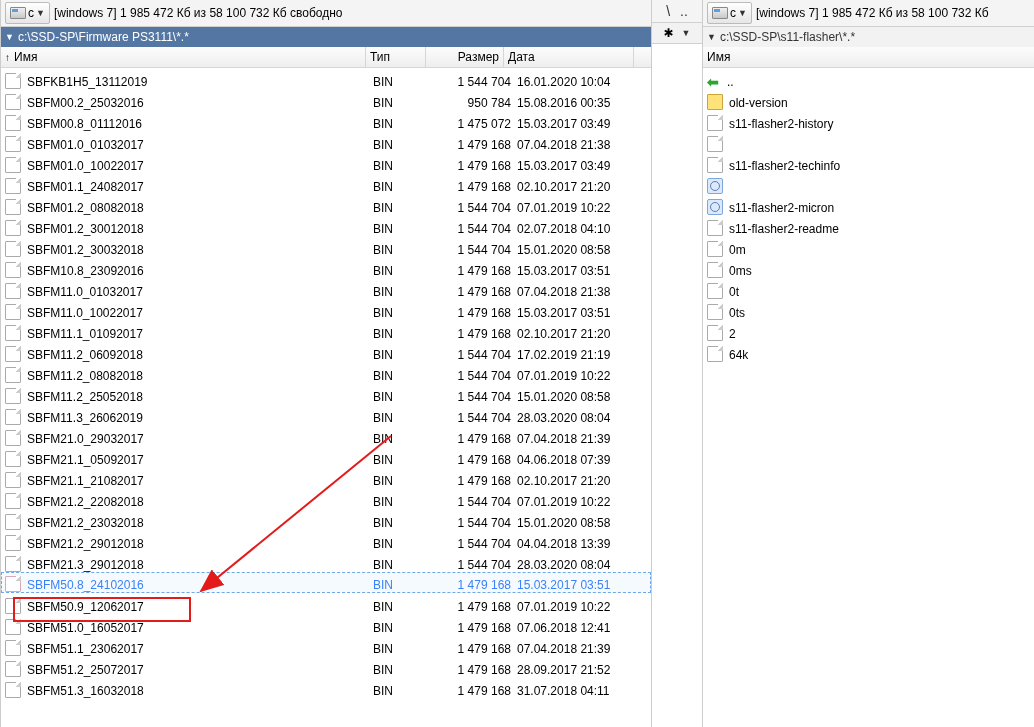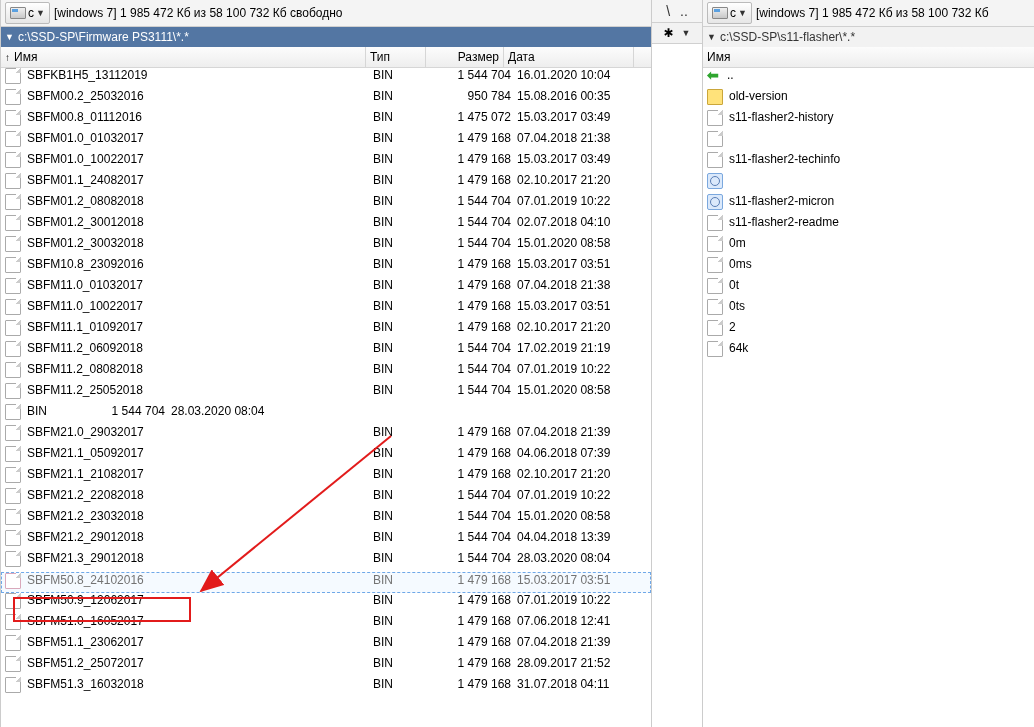--- a/index.html
+++ b/index.html
@@ -20,33 +20,33 @@
 .path-text{flex:1;white-space:nowrap;overflow:hidden}
 .headers{height:20px;display:flex;align-items:stretch;border-bottom:1px solid #d6d6d6;background:linear-gradient(#fcfcfc,#eee)}
 .hcol{border-right:1px solid #d6d6d6;display:flex;align-items:center;padding:0 4px;box-sizing:border-box;white-space:nowrap;overflow:hidden}
 .hcol.name{flex:1}
 .hcol.ext{width:60px}
 .hcol.size{width:78px;justify-content:flex-end}
 .hcol.date{width:130px}
 .sort-arrow{margin-right:4px;font-size:10px}
 .list{flex:1;overflow:hidden;position:relative}
 .list-inner{position:absolute;inset:0;overflow-y:scroll}
-.row{height:21px;display:flex;align-items:flex-start;padding:0 4px;box-sizing:border-box;white-space:nowrap}
+.row{height:21px;display:flex;align-items:flex-end;padding:0 4px;box-sizing:border-box;white-space:nowrap}
 .row .icon{width:14px;height:14px;margin-right:6px;flex:none}
 .icon-file{background:#fff;border:1px solid #aaa;border-radius:1px;position:relative}
 .icon-file::after{content:"";position:absolute;right:-1px;top:-1px;width:5px;height:5px;background:linear-gradient(135deg,#fff 49%,#ccc 50%)}
 .icon-folder{background:#ffe27a;border:1px solid #caa63a;border-radius:1px}
 .icon-up{color:#2ea52e;font-weight:bold;font-size:14px;line-height:14px}
 .icon-cfg{background:#dbe9fb;border:1px solid #7ba8de;border-radius:2px;position:relative}
 .icon-cfg::after{content:"";position:absolute;left:2px;top:2px;width:8px;height:8px;border:1px solid #5a7eb5;border-radius:50%}
 .cname{flex:1;overflow:hidden;text-overflow:ellipsis}
 .cext{width:60px}
 .csize{width:78px;text-align:right;padding-right:6px}
 .cdate{width:130px}
-.row.sel{background:#f5faff;border:1px dashed #6fa8e8;color:#737373;height:21px;padding:0 3px}
+.row.sel{background:#f5faff;border:1px dashed #6fa8e8;color:#3b82f6;height:21px;padding:0 3px}
 .row.sel .icon-file{border-color:#d9a8bb}
 .scrollbar-gutter{width:17px}
 .mid-top{height:22px;display:flex;align-items:center;justify-content:center;gap:10px;background:#f4f4f4;border-bottom:1px solid #d0d0d0;width:100%}
 .mid-btn{font-size:14px;color:#333}
 .mid-star{height:20px;width:100%;background:#f2f2f2;display:flex;align-items:center;justify-content:center;gap:8px;border-bottom:1px solid #d0d0d0}
 
 
 .overlay{position:absolute;pointer-events:none;inset:0}
 .arrow-svg{position:absolute;left:0;top:0}
 .redbox{position:absolute;border:2px solid #e21b1b}
@@ -188,20 +188,21 @@
           </div>
           <div class="row">
             <span class="icon icon-file"></span>
             <span class="cname">SBFM11.2_25052018</span>
             <span class="cext">BIN</span>
             <span class="csize">1 544 704</span>
             <span class="cdate">15.01.2020 08:58</span>
           </div>
           <div class="row">
             <span class="icon icon-file"></span>
+            <span class="cname">SBFM11.3_26062019</span>
             <span class="cext">BIN</span>
             <span class="csize">1 544 704</span>
             <span class="cdate">28.03.2020 08:04</span>
           </div>
           <div class="row">
             <span class="icon icon-file"></span>
             <span class="cname">SBFM21.0_29032017</span>
             <span class="cext">BIN</span>
             <span class="csize">1 479 168</span>
             <span class="cdate">07.04.2018 21:39</span>

